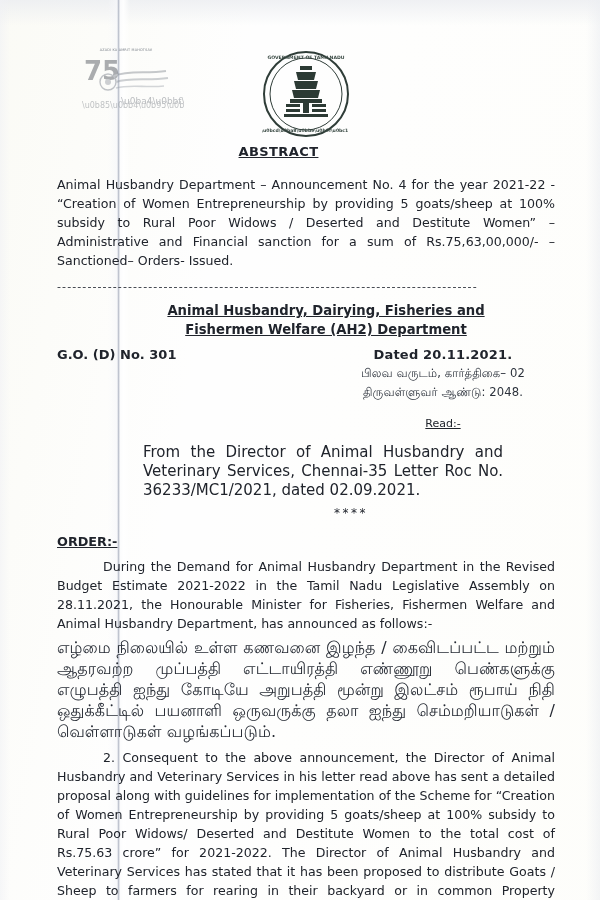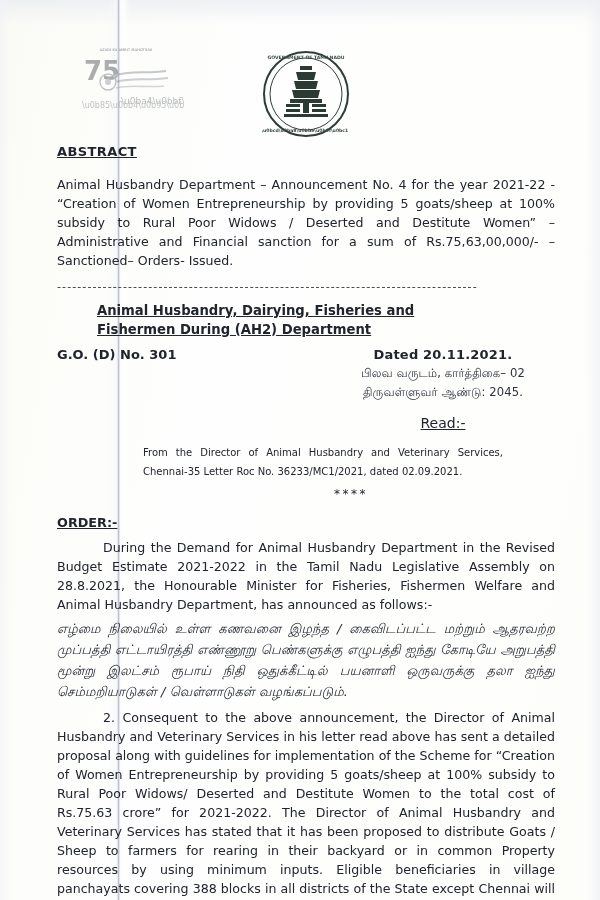--- a/index.html
+++ b/index.html
@@ -112,20 +112,21 @@
   
   .body-text {
     position: relative;
     padding: 0 45px 0 57px;
     font-size: 12.6px;
     line-height: 19px;
     color: #20242c;
   }
 
   .abstract-title {
+    text-align: center;
     font-weight: bold;
     font-size: 13px;
     letter-spacing: 0.4px;
     text-decoration: underline;
     margin: 0 0 14px 0;
     padding-right: 55px;
   }
 
   .justify {
     text-align: justify;
@@ -138,21 +139,21 @@
     font-size: 11px;
     line-height: 10px;
     color: #2a2f38;
     letter-spacing: 1.1px;
     white-space: nowrap;
     overflow: hidden;
     height: 11px;
   }
 
   .dept-heading {
-    text-align: left;
+    text-align: center;
     font-weight: bold;
     font-size: 13.2px;
     line-height: 19px;
     margin: 2px 0 6px 0;
     padding-left: 40px;
   }
   .dept-heading span {
     text-decoration: underline;
     display: inline-block;
   }
@@ -180,27 +181,27 @@
   }
   .tamil-line {
     font-size: 11.6px;
     line-height: 19px;
     color: #2c323c;
     letter-spacing: 0.1px;
   }
   .read-label {
     margin-top: 12px;
     text-decoration: underline;
-    font-size: 14px;
+    font-size: 11px;
   }
 
   .read-block {
     margin: 10px 0 0 86px;
     text-align: justify;
-    font-size: 10px;
+    font-size: 15px;
     line-height: 19px;
     max-width: 360px;
   }
   .stars {
     text-align: center;
     letter-spacing: 2.5px;
     font-size: 12px;
     margin: 4px 0 0 90px;
   }
 
@@ -213,26 +214,25 @@
 
   .para {
     text-align: justify;
     text-justify: inter-word;
     text-indent: 46px;
     margin: 0 0 4px 0;
   }
   .para-tamil {
     text-align: justify;
     text-justify: inter-word;
-    font-size: 13px;
+    font-size: 16px;
     line-height: 21px;
     color: #252a33;
     margin: 2px 0 6px 0;
     letter-spacing: 0.1px;
-    font-style: italic;
   }
   .para2 {
     text-align: justify;
     text-justify: inter-word;
     text-indent: 46px;
     margin: 6px 0 0 0;
   }
 </style>
 </head>
 <body>
@@ -287,38 +287,38 @@
   <div class="body-text">
 
     <div class="abstract-title">ABSTRACT</div>
 
     <p class="justify">Animal Husbandry Department – Announcement No. 4 for the year 2021-22 - “Creation of Women Entrepreneurship by providing 5 goats/sheep at 100% subsidy to Rural Poor Widows / Deserted and Destitute Women” – Administrative and Financial sanction for a sum of Rs.75,63,00,000/- – Sanctioned– Orders- Issued.</p>
 
     <div class="dashes">-----------------------------------------------------------------------------------</div>
 
     <div class="dept-heading">
       <span>Animal Husbandry, Dairying, Fisheries and</span><br>
-      <span>Fishermen During (AH2) Department</span>
+      <span>Fishermen Welfare (AH2) Department</span>
     </div>
 
     <div class="go-row">
       <div class="go-number">G.O. (D) No. 301</div>
       <div class="go-right">
         <div class="dated">Dated  20.11.2021.</div>
         <div class="tamil-line">பிலவ வருடம், கார்த்திகை– 02</div>
-        <div class="tamil-line">திருவள்ளுவர் ஆண்டு: 2045.</div>
+        <div class="tamil-line">திருவள்ளுவர் ஆண்டு: 2048.</div>
         <div class="read-label">Read:-</div>
       </div>
     </div>
 
     <p class="read-block">From the Director of Animal Husbandry and Veterinary Services, Chennai-35 Letter Roc No. 36233/MC1/2021, dated 02.09.2021.</p>
     <div class="stars">****</div>
 
     <div class="order-label">ORDER:-</div>
 
-    <p class="para">During the Demand for Animal Husbandry Department in the Revised Budget Estimate 2021-2022 in the Tamil Nadu Legislative Assembly on 28.8.2021, the Honourable Minister for Fisheries, Fishermen Welfare and Animal Husbandry Department, has announced as follows:-</p>
+    <p class="para">During the Demand for Animal Husbandry Department in the Revised Budget Estimate 2021-2022 in the Tamil Nadu Legislative Assembly on 28.11.2021, the Honourable Minister for Fisheries, Fishermen Welfare and Animal Husbandry Department, has announced as follows:-</p>
 
     <p class="para-tamil">எழ்மை நிலையில் உள்ள கணவனை இழந்த / கைவிடப்பட்ட மற்றும் ஆதரவற்ற முப்பத்தி எட்டாயிரத்தி எண்ணூறு பெண்களுக்கு எழுபத்தி ஐந்து கோடியே அறுபத்தி மூன்று இலட்சம் ரூபாய் நிதி ஒதுக்கீட்டில் பயனாளி ஒருவருக்கு தலா ஐந்து செம்மறியாடுகள் / வெள்ளாடுகள் வழங்கப்படும்.</p>
 
     <p class="para2">2. Consequent to the above announcement, the Director of Animal Husbandry and Veterinary Services in his letter read above has sent a detailed proposal along with guidelines for implementation of the Scheme for “Creation of Women Entrepreneurship by providing 5 goats/sheep at 100% subsidy to Rural Poor Widows/ Deserted and Destitute Women to the total cost of Rs.75.63 crore” for 2021-2022. The Director of Animal Husbandry and Veterinary Services has stated that it has been proposed to distribute Goats / Sheep to farmers for rearing in their backyard or in common Property resources by using minimum inputs. Eligible beneficiaries in village panchayats covering 388 blocks in all districts of the State except Chennai will be taken for implementation. In each block 100 women beneficiaries will be selected based on the eligibility criteria and</p>
 
   </div>
 </div>
 
 </body></html>

